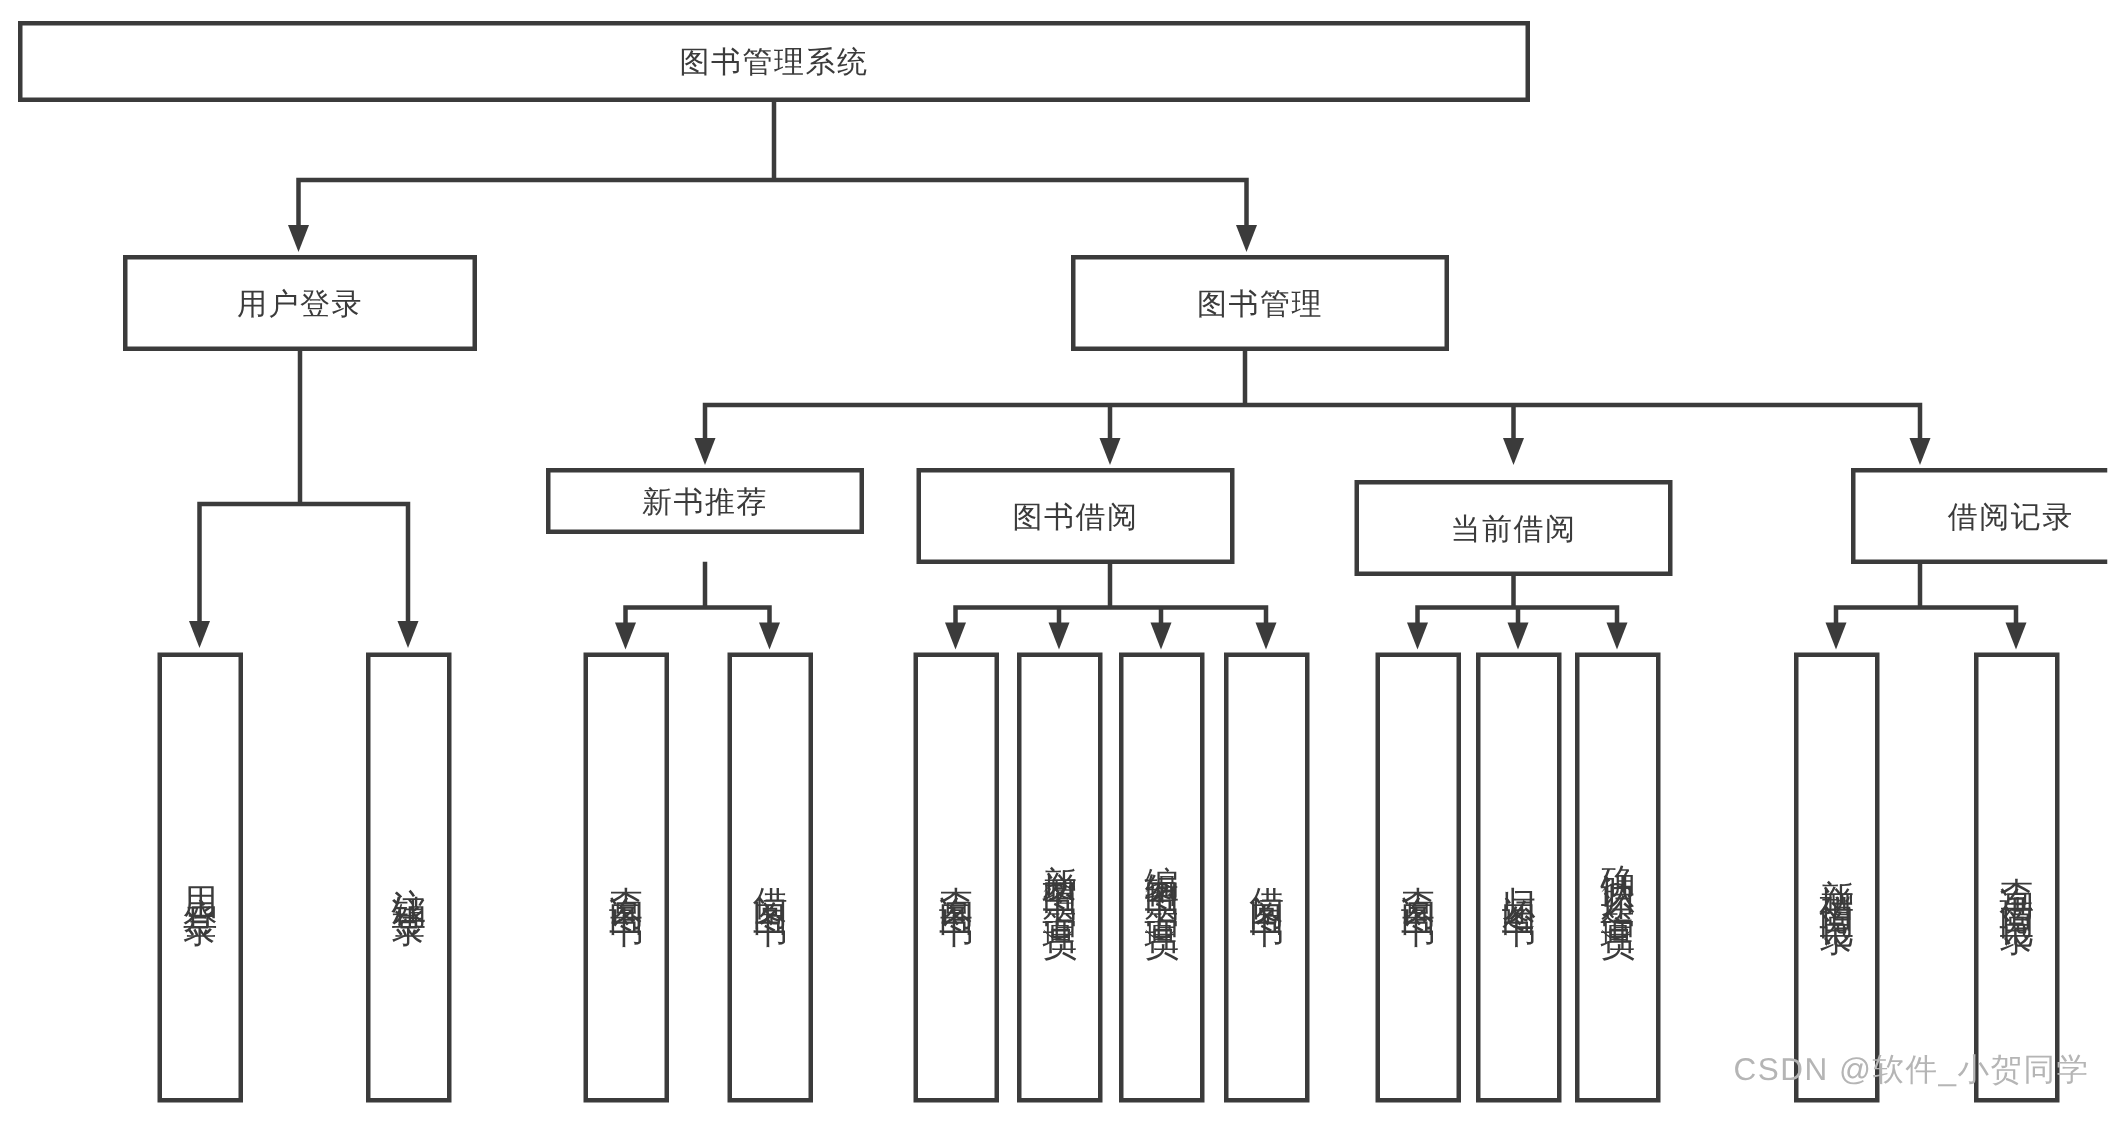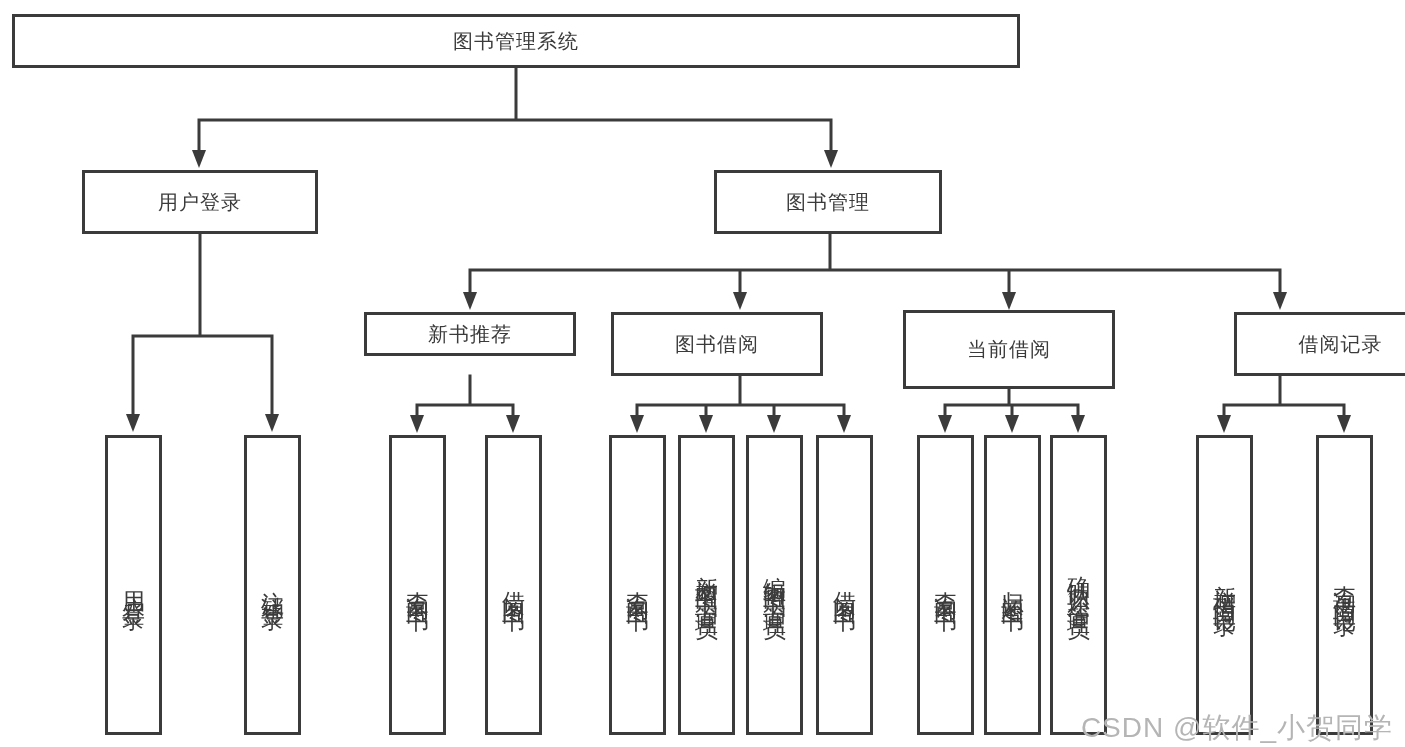--- a/index.html
+++ b/index.html
@@ -31,23 +31,23 @@
   .node.h{font-size:20px;letter-spacing:1px;}
   .node.v{
     font-size:23px;
     writing-mode:vertical-rl;
     text-orientation:upright;
     letter-spacing:6px;
     line-height:1;
   }
   #watermark{
     position:absolute;
-    right:12px;bottom:0;
+    right:12px;bottom:20px;
     color:var(--watermark);
-    font-size:28px;
+    font-size:21px;
     letter-spacing:1px;
     white-space:nowrap;
   }
 </style>
 </head>
 <body>
 
 <div id="stage">
 
   <svg id="wires" viewBox="0 0 1405 747" xmlns="http://www.w3.org/2000/svg">
@@ -96,25 +96,25 @@
     <g>
       <path d="M1280,376 V405 M1224,405 H1344 M1224,405 V416 M1344,405 V416"></path>
       <polygon points="1217,415 1231,415 1224,433"></polygon>
       <polygon points="1337,415 1351,415 1344,433"></polygon>
     </g>
   </svg>
 
   <div class="node h" style="left:12px;top:14px;width:1008px;height:54px">图书管理系统</div>
 
   <div class="node h" style="left:82px;top:170px;width:236px;height:64px">用户登录</div>
-  <div class="node h" style="left:714px;top:170px;width:228px;height:64px">图书管理</div>
+  <div class="node h" style="left:714px;top:170px;width:252px;height:64px">图书管理</div>
 
   <div class="node h" style="left:364px;top:312px;width:212px;height:44px">新书推荐</div>
   <div class="node h" style="left:611px;top:312px;width:212px;height:64px">图书借阅</div>
-  <div class="node h" style="left:903px;top:310px;width:212px;height:79px">当前借阅</div>
+  <div class="node h" style="left:903px;top:320px;width:212px;height:64px">当前借阅</div>
   <div class="node h" style="left:1234px;top:312px;width:213px;height:64px">借阅记录</div>
 
   <div class="node v" style="left:105px;top:435px;width:57px;height:300px">用户登录</div>
   <div class="node v" style="left:244px;top:435px;width:57px;height:300px">注销登录</div>
 
   <div class="node v" style="left:389px;top:435px;width:57px;height:300px">查询图书</div>
   <div class="node v" style="left:485px;top:435px;width:57px;height:300px">借阅图书</div>
 
   <div class="node v" style="left:609px;top:435px;width:57px;height:300px">查询图书</div>
   <div class="node v" style="left:678px;top:435px;width:57px;height:300px">新增图书（管理员）</div>

